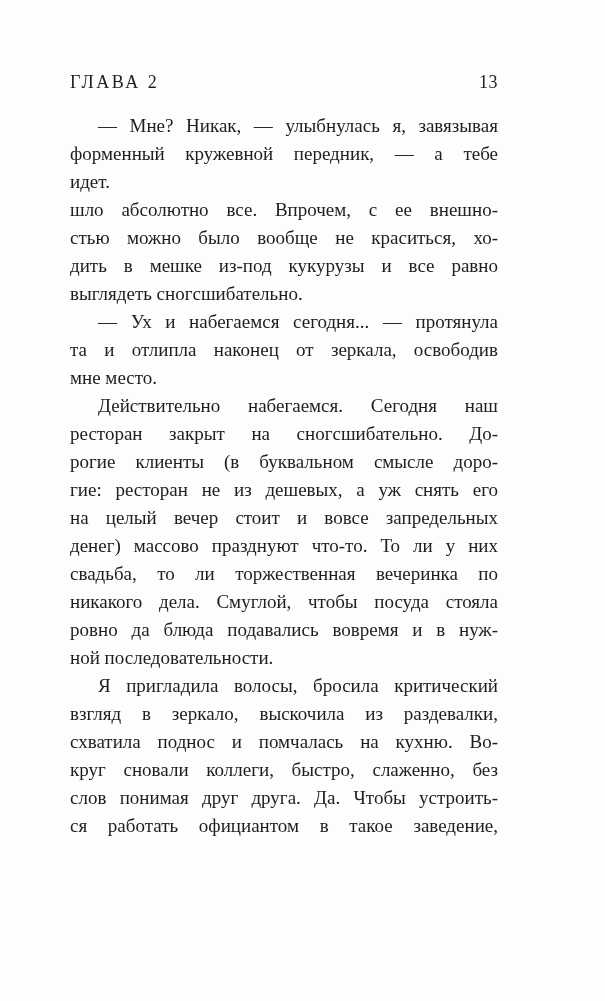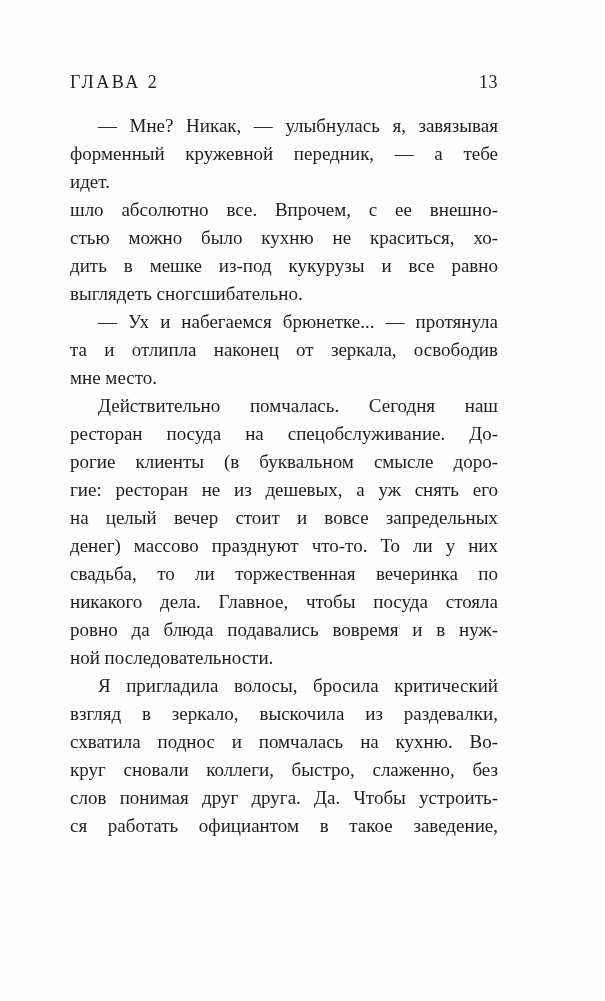--- a/index.html
+++ b/index.html
@@ -68,38 +68,38 @@
     <span class="page-number">13</span>
   </div>
   <div class="body-text" id="text-container" style="color: rgb(30, 30, 30);">
       <div class="paragraph">
         <div class="line first">— Мне? Никак, — улыбнулась я, завязывая</div>
         <div class="line">форменный кружевной передник, — а тебе</div>
         <div class="line last">идет.</div>
       </div>
       <div class="paragraph">
         <div class="line">шло абсолютно все. Впрочем, с ее внешно-</div>
-        <div class="line">стью можно было кухню не краситься, хо-</div>
+        <div class="line">стью можно было вообще не краситься, хо-</div>
         <div class="line">дить в мешке из-под кукурузы и все равно</div>
         <div class="line last">выглядеть сногсшибательно.</div>
       </div>
       <div class="paragraph">
-        <div class="line first">— Ух и набегаемся брюнетке... — протянула</div>
+        <div class="line first">— Ух и набегаемся сегодня... — протянула</div>
         <div class="line">та и отлипла наконец от зеркала, освободив</div>
         <div class="line last">мне место.</div>
       </div>
       <div class="paragraph">
-        <div class="line first">Действительно помчалась. Сегодня наш</div>
-        <div class="line">ресторан посуда на спецобслуживание. До-</div>
+        <div class="line first">Действительно набегаемся. Сегодня наш</div>
+        <div class="line">ресторан закрыт на сногсшибательно. До-</div>
         <div class="line">рогие клиенты (в буквальном смысле доро-</div>
         <div class="line">гие: ресторан не из дешевых, а уж снять его</div>
         <div class="line">на целый вечер стоит и вовсе запредельных</div>
         <div class="line">денег) массово празднуют что-то. То ли у них</div>
         <div class="line">свадьба, то ли торжественная вечеринка по</div>
-        <div class="line">никакого дела. Главное, чтобы посуда стояла</div>
+        <div class="line">никакого дела. Смуглой, чтобы посуда стояла</div>
         <div class="line">ровно да блюда подавались вовремя и в нуж-</div>
         <div class="line last">ной последовательности.</div>
       </div>
       <div class="paragraph">
         <div class="line first">Я пригладила волосы, бросила критический</div>
         <div class="line">взгляд в зеркало, выскочила из раздевалки,</div>
         <div class="line">схватила поднос и помчалась на кухню. Во-</div>
         <div class="line">круг сновали коллеги, быстро, слаженно, без</div>
         <div class="line">слов понимая друг друга. Да. Чтобы устроить-</div>
         <div class="line">ся работать официантом в такое заведение,</div>

